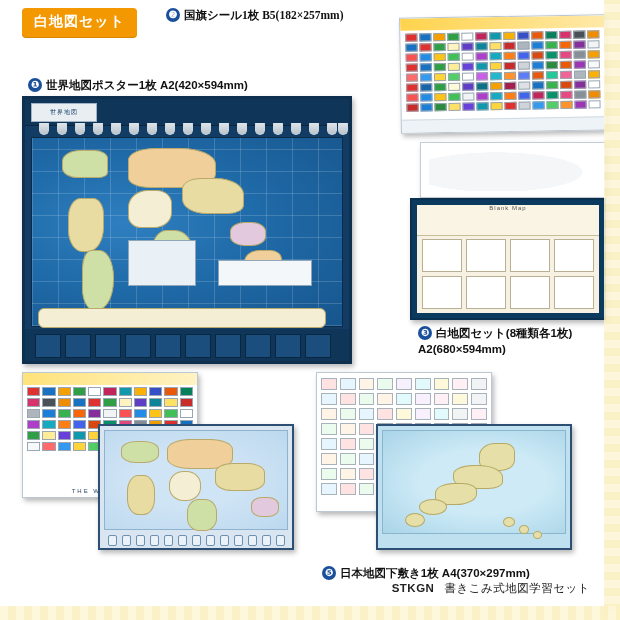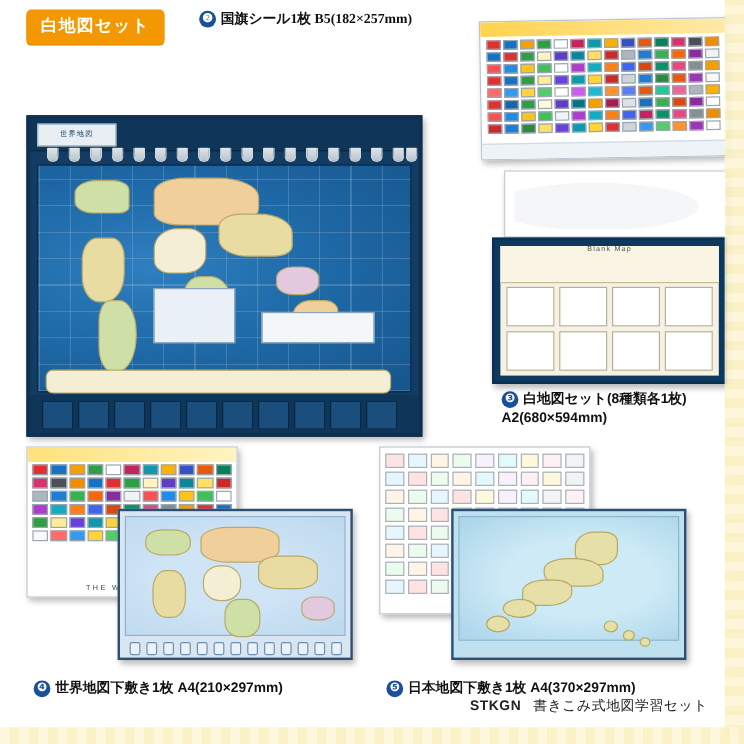--- a/index.html
+++ b/index.html
@@ -345,20 +345,23 @@
       <i style="background:#ced4da"></i>
         <i style="background:#339af0"></i>
         <i style="background:#51cf66"></i>
         <i style="background:#ff922b"></i>
       <i style="background:#9c36b5"></i>
         <i style="background:#ffffff"></i>
     </div>
     <div class="ftr"></div>
   </div>
 
+  <div class="cap" style="left:28px;top:78px;">
+    <span class="num">❶</span><span>世界地図ポスター1枚 A2(420×594mm)</span>
+  </div>
 
   <div class="card poster shadow">
     <div class="top-strip"></div>
     <div class="top-label">世界地図</div>
     <div class="rings">
       <i style="left:14px"></i>
         <i style="left:32px"></i>
         <i style="left:50px"></i>
         <i style="left:68px"></i>
       <i style="left:86px"></i>
@@ -526,23 +529,20 @@
         <i style="left:84px"></i>
         <i style="left:98px"></i>
       <i style="left:112px"></i>
         <i style="left:126px"></i>
         <i style="left:140px"></i>
         <i style="left:154px"></i>
       <i style="left:168px"></i>
     </div>
   </div>
 
-  <div class="cap" style="left:28px;top:566px;">
-    <span class="num">❹</span><span>世界地図下敷き1枚 A4(210×297mm)</span>
-  </div>
 
   <div class="card flags5 shadow">
     <div class="fg">
       <i style="background:#ffe3e3"></i>
         <i style="background:#e7f5ff"></i>
         <i style="background:#fff4e6"></i>
         <i style="background:#ebfbee"></i>
       <i style="background:#f8f0fc"></i>
         <i style="background:#e3fafc"></i>
         <i style="background:#fff9db"></i>

